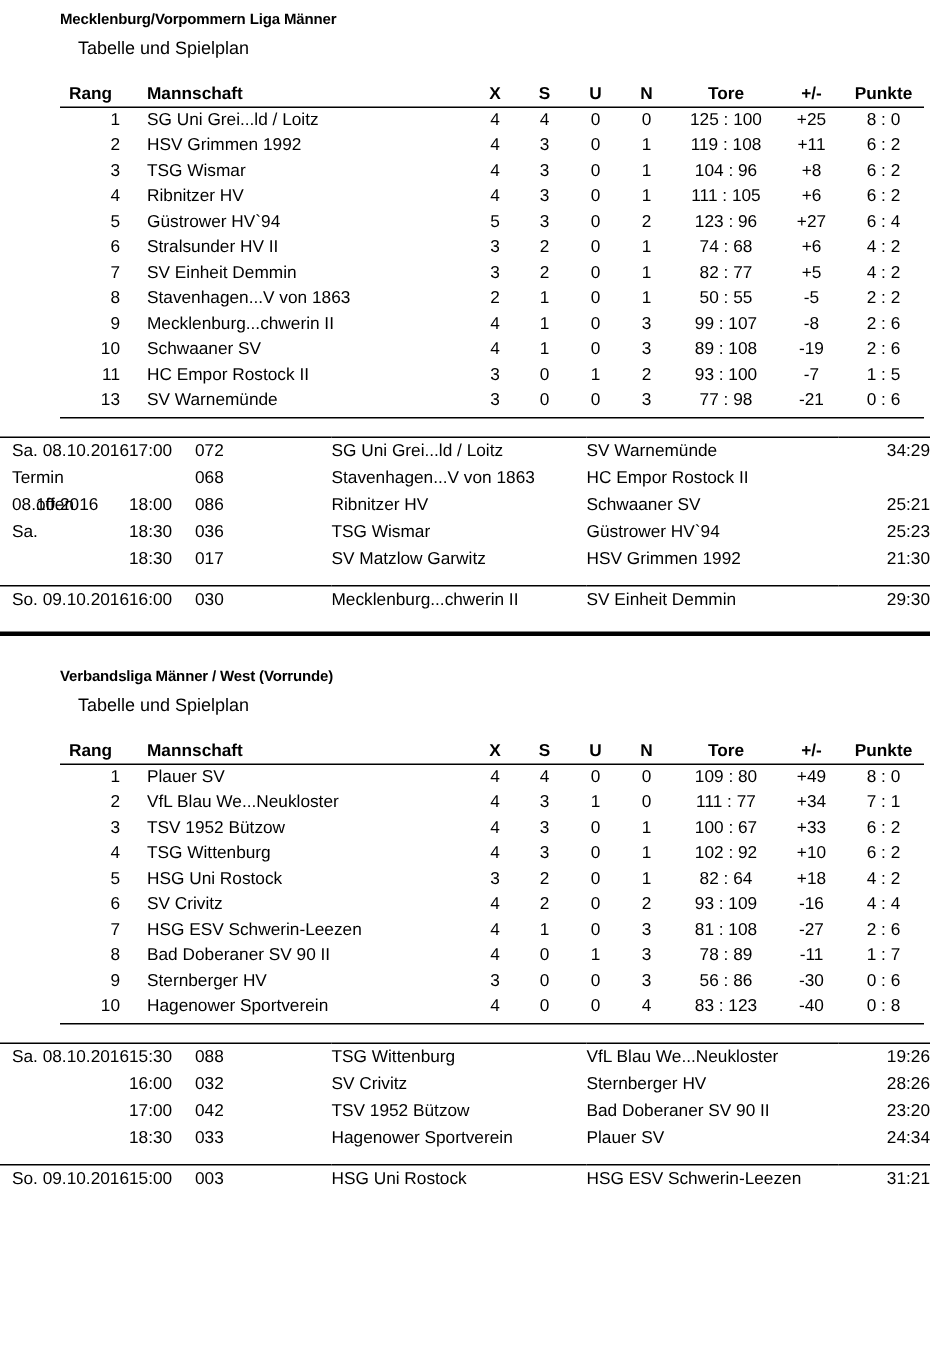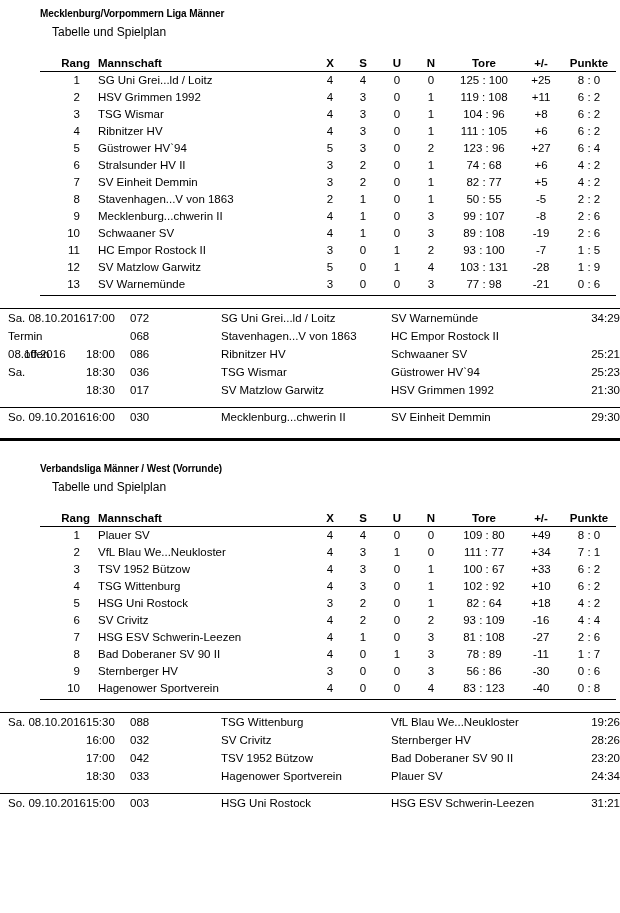--- a/index.html
+++ b/index.html
@@ -53,21 +53,21 @@
   .c-rang  { width: 40px;  text-align: right; padding-right: 10px !important; }
   .c-team  { width: 216px; text-align: left;  padding-left: 8px !important; }
   .c-x     { width: 32px;  text-align: center; }
   .c-s     { width: 34px;  text-align: center; }
   .c-u     { width: 34px;  text-align: center; }
   .c-n     { width: 34px;  text-align: center; }
   .c-tore  { width: 72px;  text-align: center; }
   .c-diff  { width: 42px;  text-align: center; }
   .c-punkte{ width: 54px;  text-align: center; }
 
-  th.c-rang { text-align: right; padding-left: 6px !important; padding-right: 0 !important; }
+  th.c-rang { text-align: left; padding-left: 6px !important; padding-right: 0 !important; }
 
   
   .fixtures {
     border-collapse: collapse;
     table-layout: fixed;
     width: 620px;
     font-size: 11.5px;
     margin: 0;
   }
   .fixtures td {
@@ -241,31 +241,20 @@
           <tr>
             <td class="c-rang">11</td>
             <td class="c-team">HC Empor Rostock II</td>
             <td class="c-x">3</td>
             <td class="c-s">0</td>
             <td class="c-u">1</td>
             <td class="c-n">2</td>
             <td class="c-tore">93 : 100</td>
             <td class="c-diff">-7</td>
             <td class="c-punkte">1 : 5</td>
-          </tr>
-          <tr>
-            <td class="c-rang">12</td>
-            <td class="c-team">SV Matzlow Garwitz</td>
-            <td class="c-x">5</td>
-            <td class="c-s">0</td>
-            <td class="c-u">1</td>
-            <td class="c-n">4</td>
-            <td class="c-tore">103 : 131</td>
-            <td class="c-diff">-28</td>
-            <td class="c-punkte">1 : 9</td>
           </tr>
           <tr class="last-row">
             <td class="c-rang">13</td>
             <td class="c-team">SV Warnemünde</td>
             <td class="c-x">3</td>
             <td class="c-s">0</td>
             <td class="c-u">0</td>
             <td class="c-n">3</td>
             <td class="c-tore">77 : 98</td>
             <td class="c-diff">-21</td>

